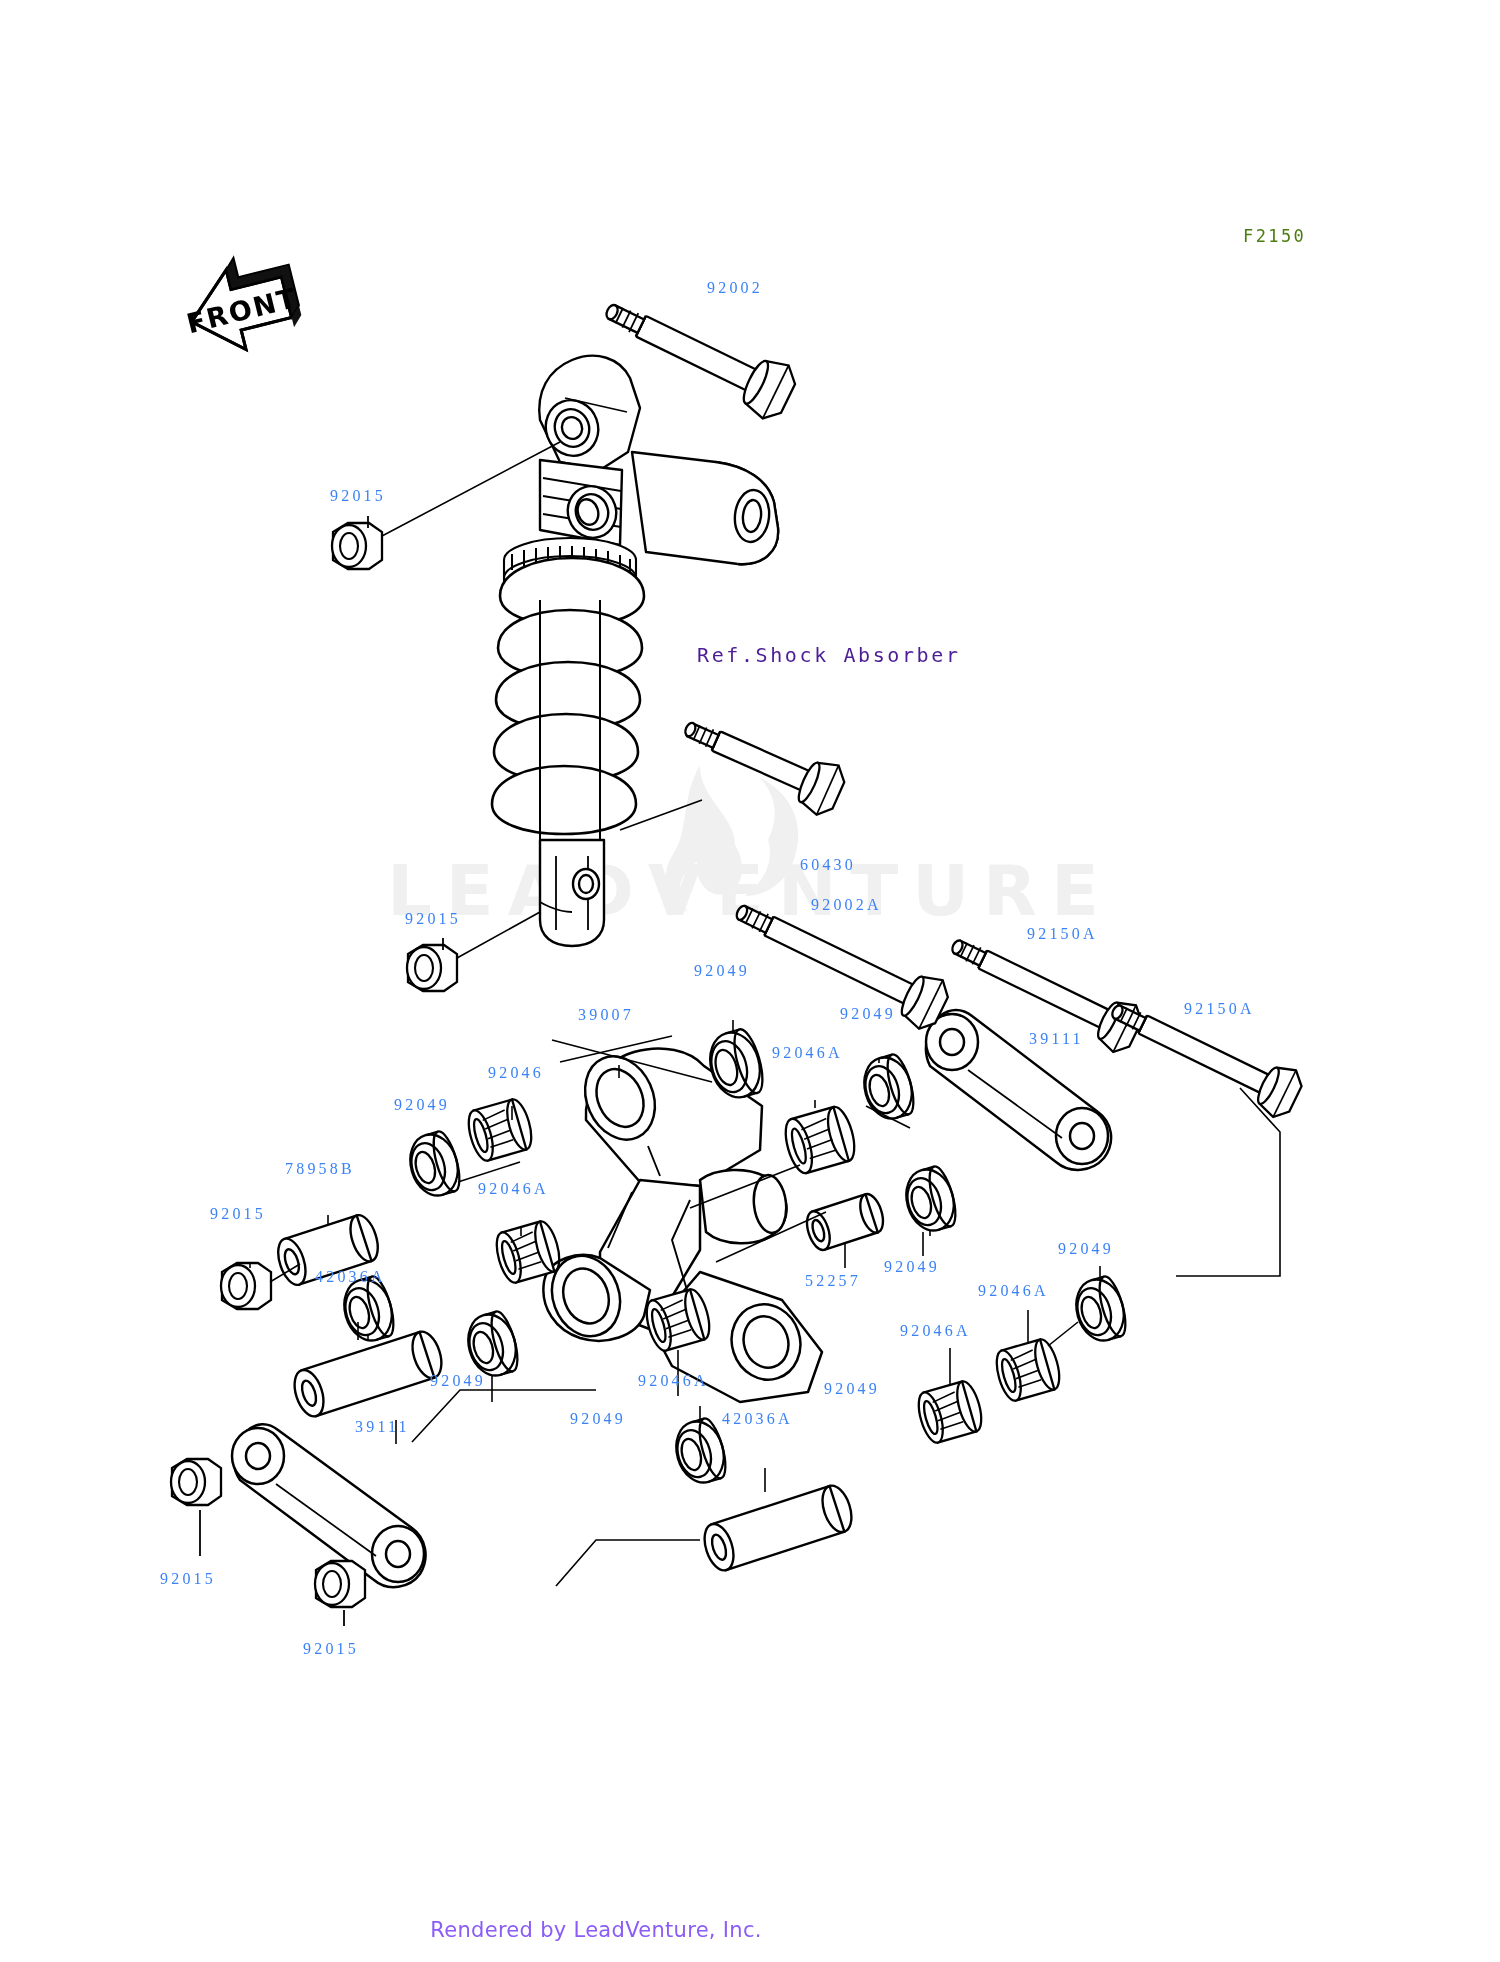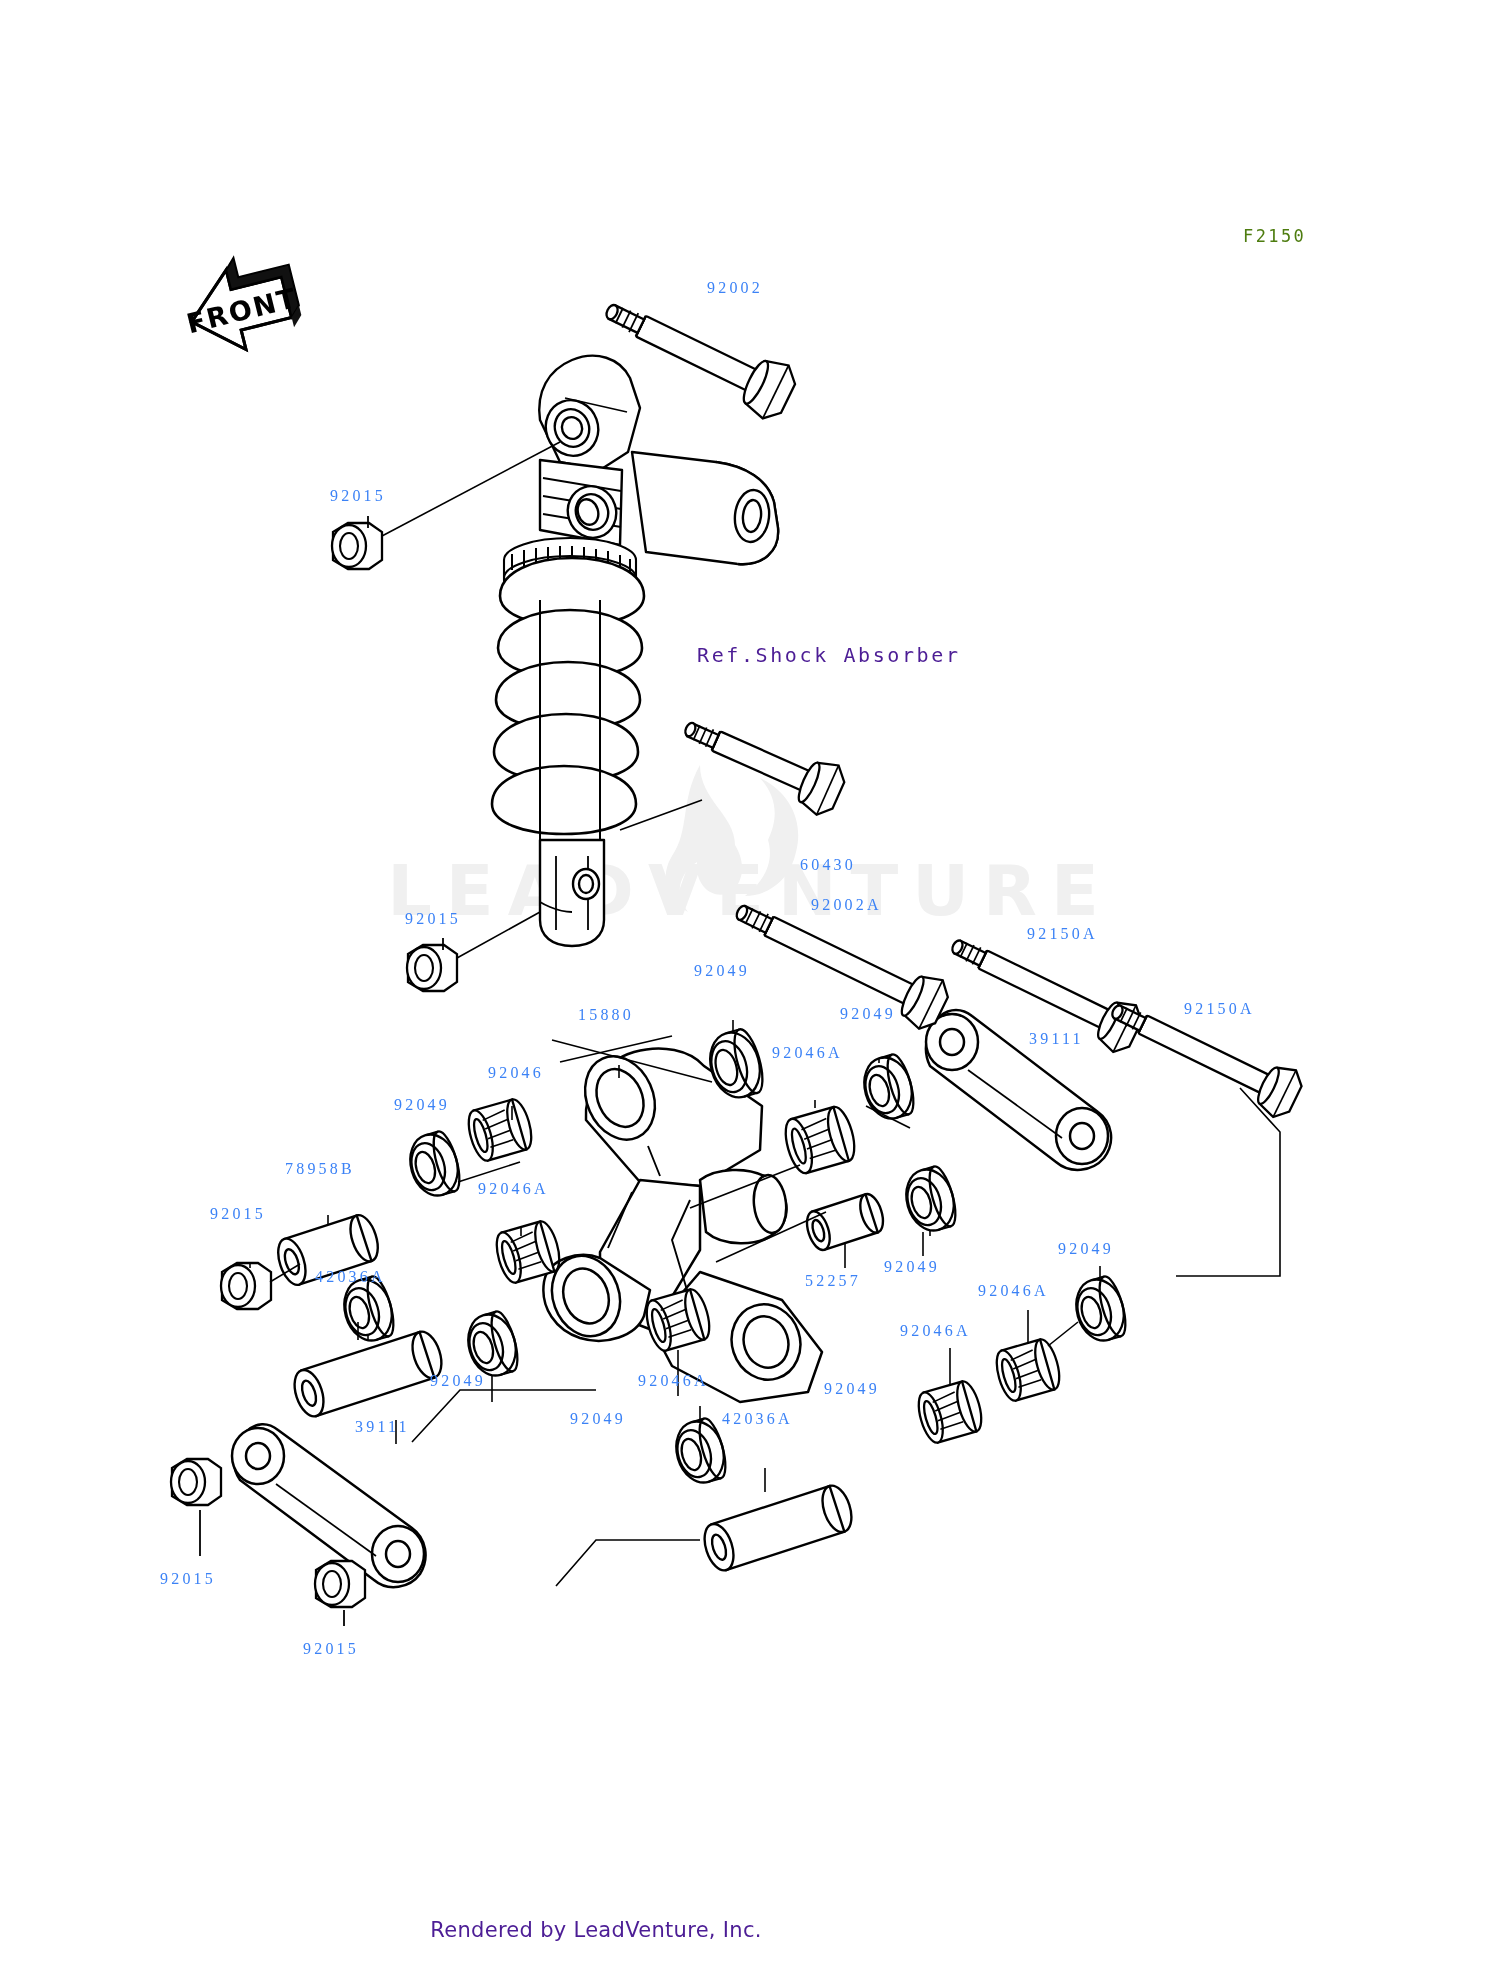--- a/index.html
+++ b/index.html
@@ -59,21 +59,21 @@
     white-space: nowrap;
   }
   .footer-text {
     position: absolute;
     left: 0;
     top: 1918px;
     width: 1192px;
     text-align: center;
     font-family: "DejaVu Sans", sans-serif;
     font-size: 21px;
-    color: #4c1d95;
+    color: #8b5cf6;
     letter-spacing: 0.3px;
   }
 </style>
 </head>
 <body>
 
 <div id="page">
 
   <svg class="diagram-svg" viewBox="0 0 1500 1962">
     <defs>
@@ -520,21 +520,21 @@
   <div id="callout-layer">
       <div class="plabel" style="left: 707px; top: 279px;">92002</div>
       <div class="plabel" style="left: 330px; top: 487px;">92015</div>
       <div class="plabel" style="left: 800px; top: 856px;">60430</div>
       <div class="plabel" style="left: 405px; top: 910px;">92015</div>
       <div class="plabel" style="left: 811px; top: 896px;">92002A</div>
       <div class="plabel" style="left: 1027px; top: 925px;">92150A</div>
       <div class="plabel" style="left: 694px; top: 962px;">92049</div>
       <div class="plabel" style="left: 1184px; top: 1000px;">92150A</div>
       <div class="plabel" style="left: 840px; top: 1005px;">92049</div>
-      <div class="plabel" style="left: 578px; top: 1006px;">15880</div>
+      <div class="plabel" style="left: 578px; top: 1006px;">39007</div>
       <div class="plabel" style="left: 1029px; top: 1030px;">39111</div>
       <div class="plabel" style="left: 772px; top: 1044px;">92046A</div>
       <div class="plabel" style="left: 452px; top: 1064px; margin-left: 36px;">92046</div>
       <div class="plabel" style="left: 394px; top: 1096px;">92049</div>
       <div class="plabel" style="left: 285px; top: 1160px;">78958B</div>
       <div class="plabel" style="left: 478px; top: 1180px;">92046A</div>
       <div class="plabel" style="left: 210px; top: 1205px;">92015</div>
       <div class="plabel" style="left: 1058px; top: 1240px;">92049</div>
       <div class="plabel" style="left: 315px; top: 1268px;">42036A</div>
       <div class="plabel" style="left: 805px; top: 1272px;">52257</div>

